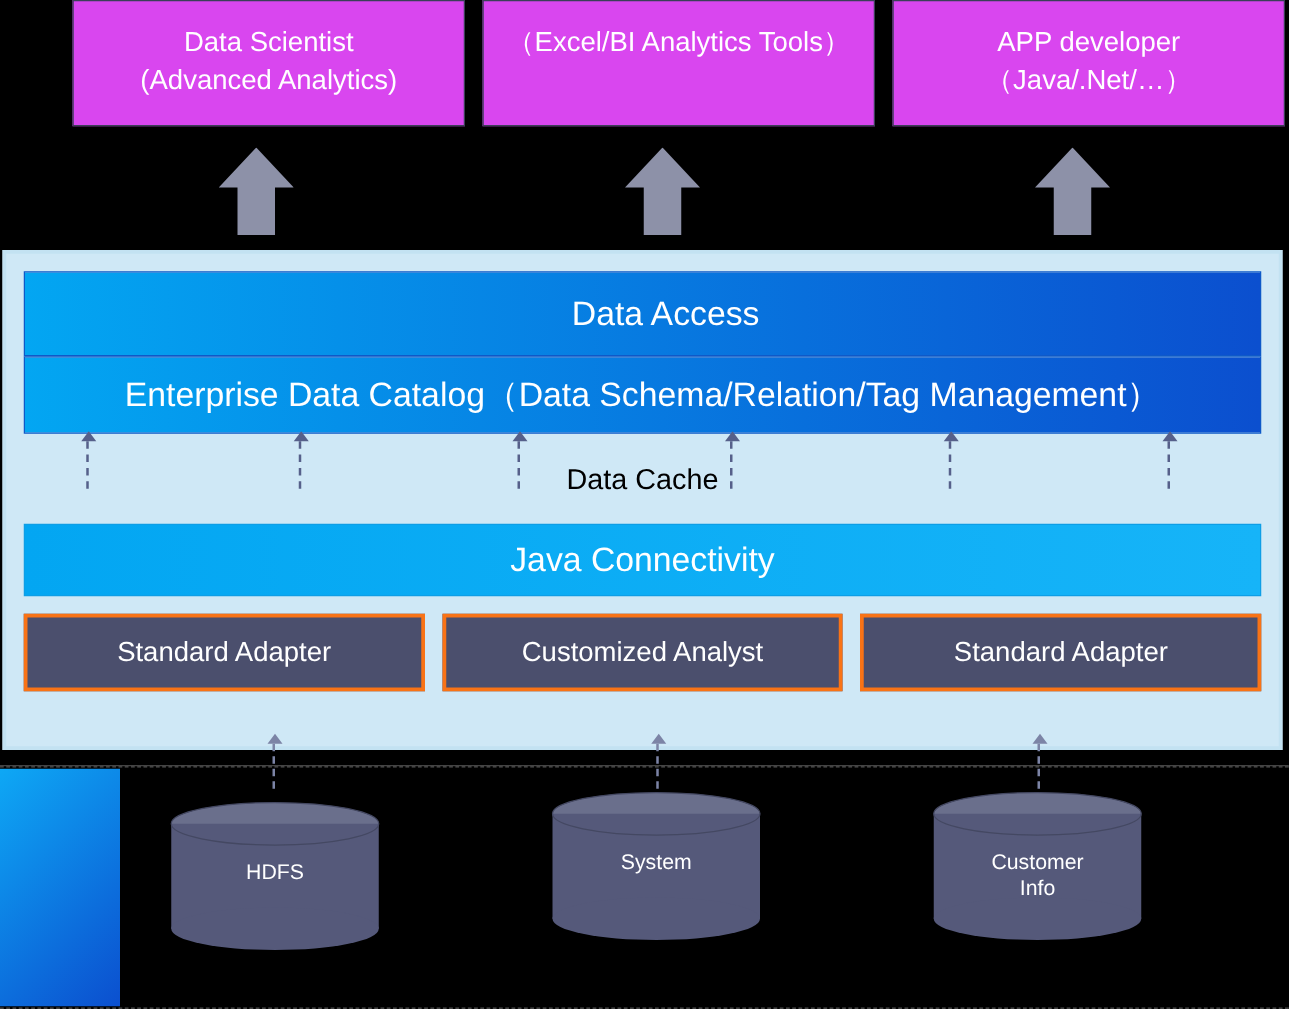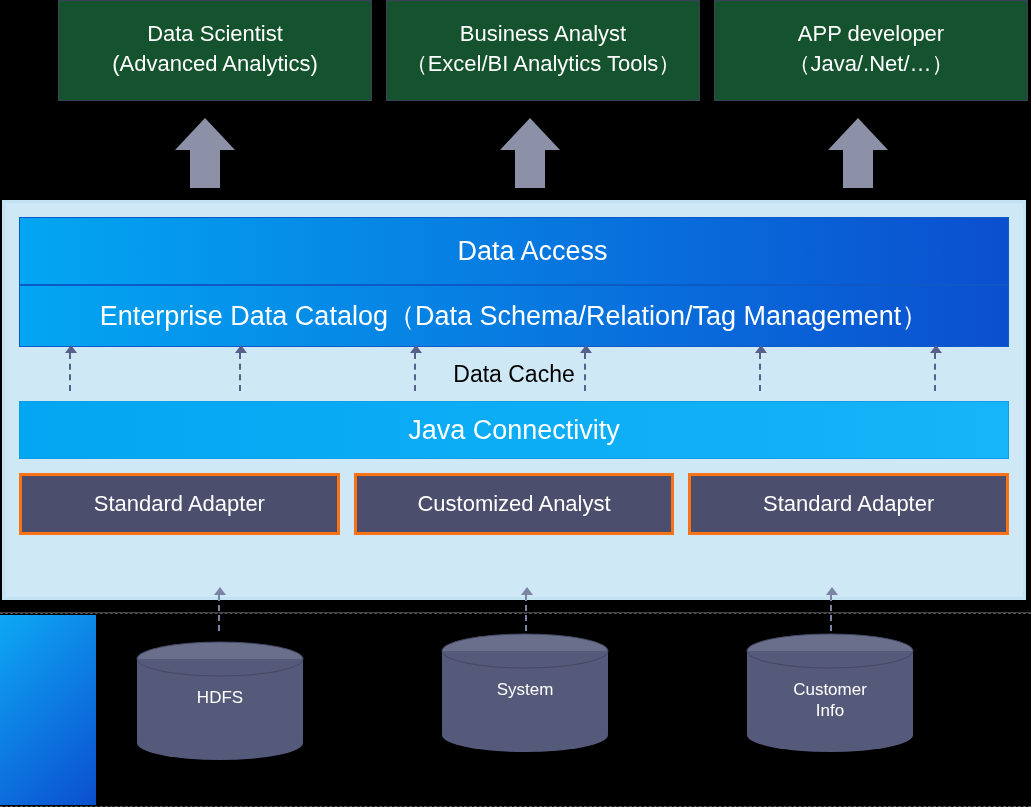--- a/index.html
+++ b/index.html
@@ -13,21 +13,21 @@
   }
 
   
   .consumers {
     position: absolute;
     top: 0; left: 58px; width: 970px;
     display: flex; gap: 14px;
   }
   .consumer-box {
     flex: 1;
-    background: #14532d;
+    background: #d946ef;
     color: #fff;
     text-align: center;
     font-size: 22px;
     line-height: 1.35;
     padding: 18px 8px 22px;
     border: 1px solid #3b3f58;
   }
 
   
   .big-arrow {
@@ -60,21 +60,21 @@
     padding-left: 37px;
   }
   .bar-catalog {
     margin-top: 0;
     height: 62px;
     font-size: 27px;
     background: linear-gradient(90deg, #03a6f2 0%, #0b4fcf 100%);
     border: 1px solid #0e59c8;
   }
   .bar-cache {
-    height: 54px;
+    height: 72px;
     font-size: 23px;
     color: #000;
     background: transparent;
     position: relative;
   }
   .bar-connectivity {
     height: 58px;
     font-size: 27px;
     background: linear-gradient(90deg, #03a6f2 0%, #16b4f8 100%);
     border: 1px solid #0e9ee6;
@@ -153,21 +153,20 @@
 </style>
 </head>
 <body>
 
 <div class="consumers">
   <div class="consumer-box">
     <div>Data Scientist</div>
     <div>(Advanced Analytics)</div>
   </div>
   <div class="consumer-box">
-    <div>Business Analyst</div>
     <div>（Excel/BI Analytics Tools）</div>
   </div>
   <div class="consumer-box">
     <div>APP developer</div>
     <div>（Java/.Net/…）</div>
   </div>
 </div>
 
 <div class="big-arrow" style="left:175px; top:118px">
   <svg viewBox="0 0 60 70">

